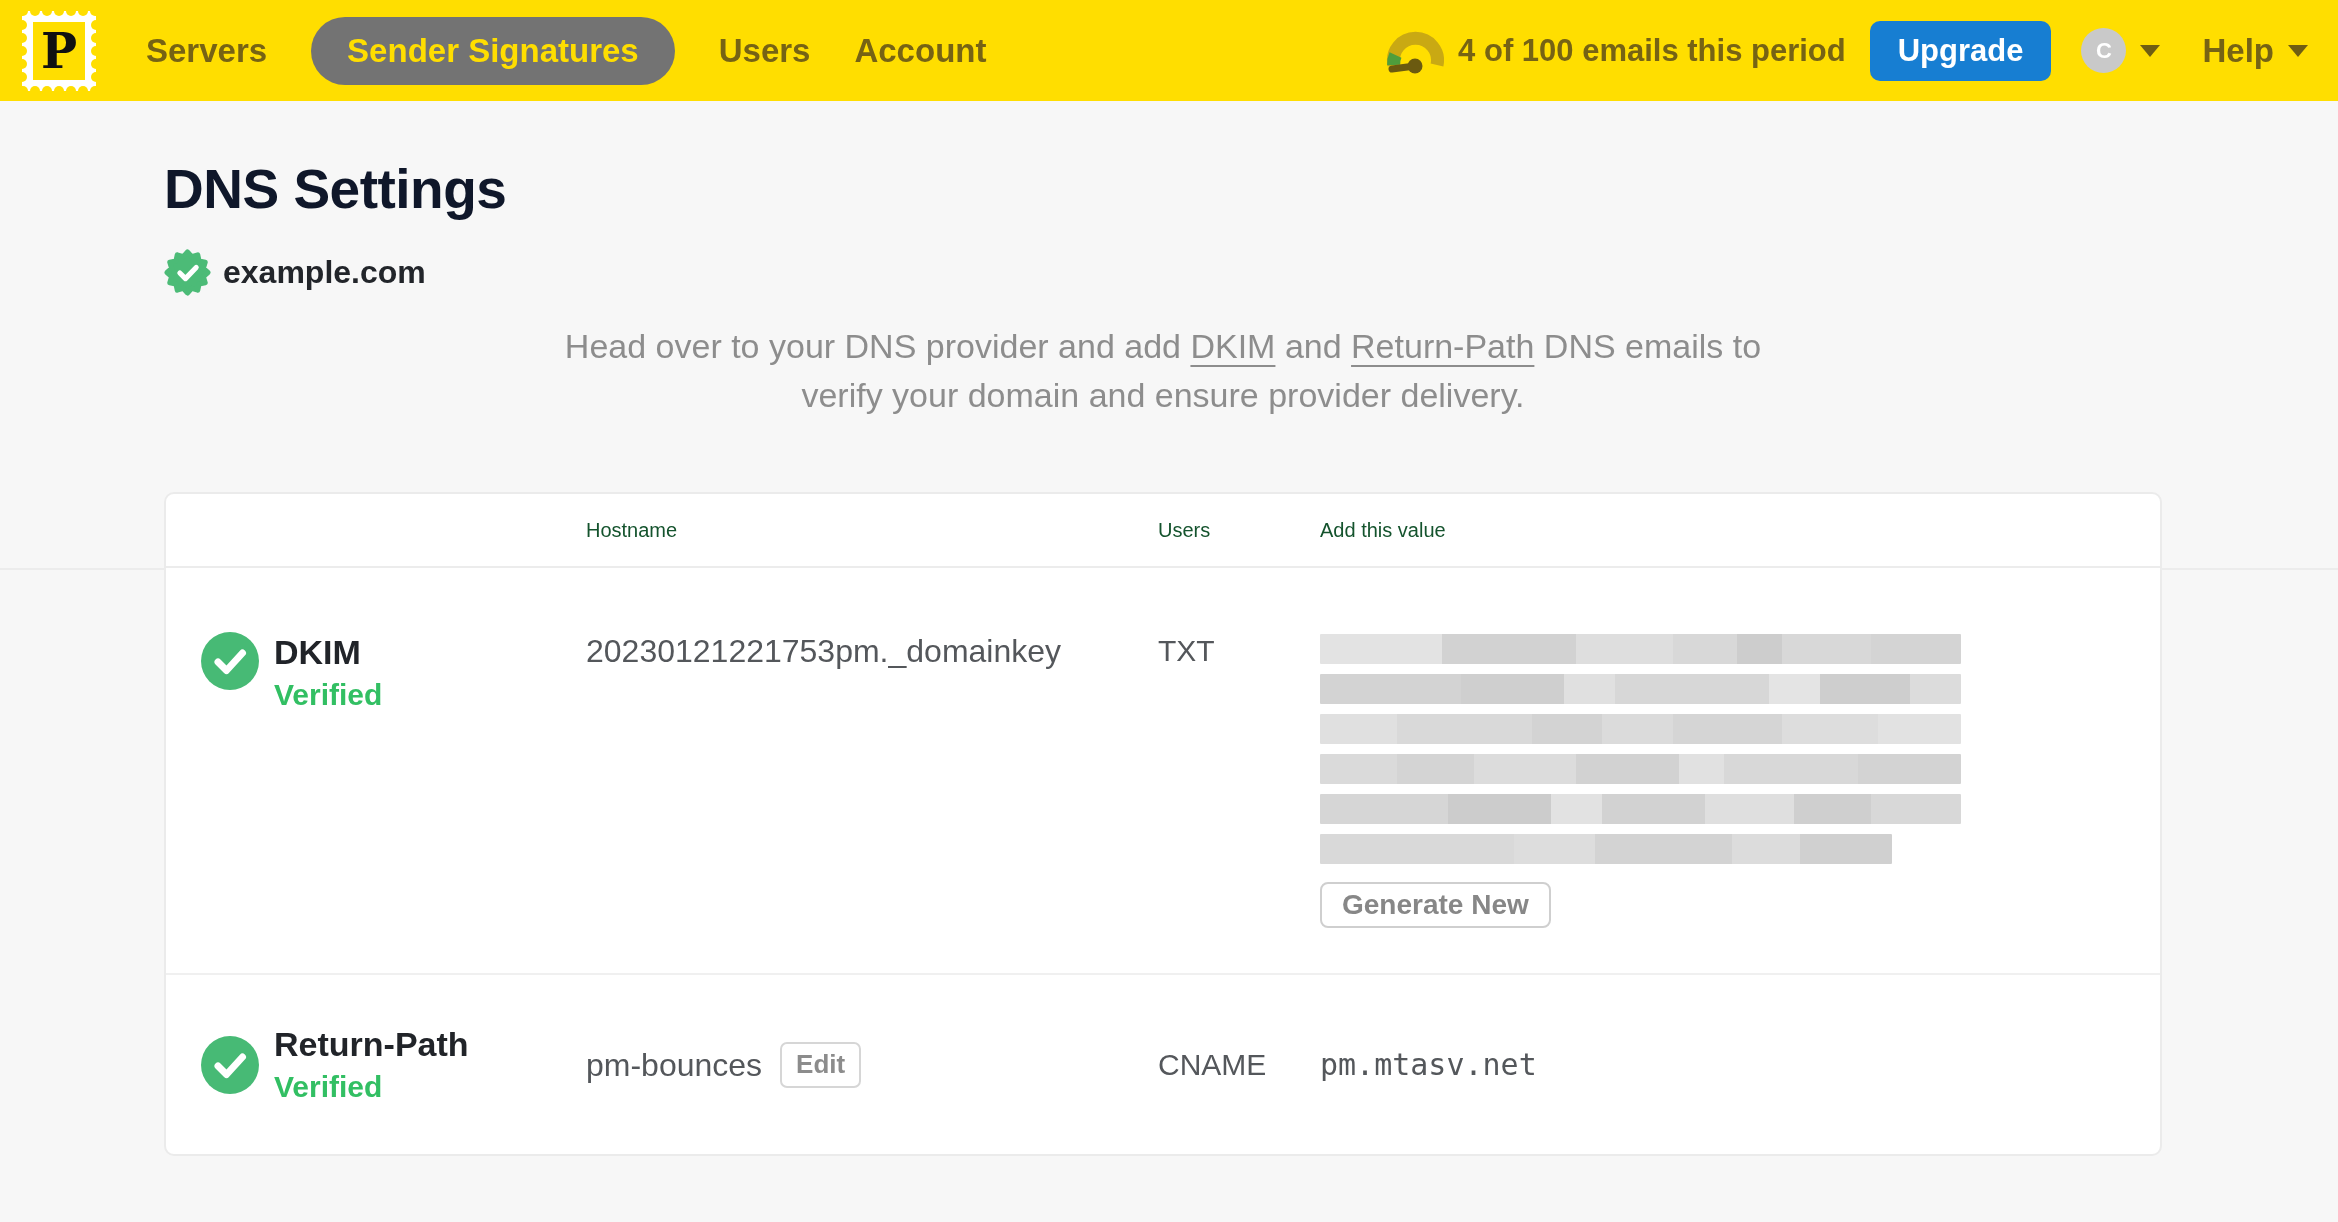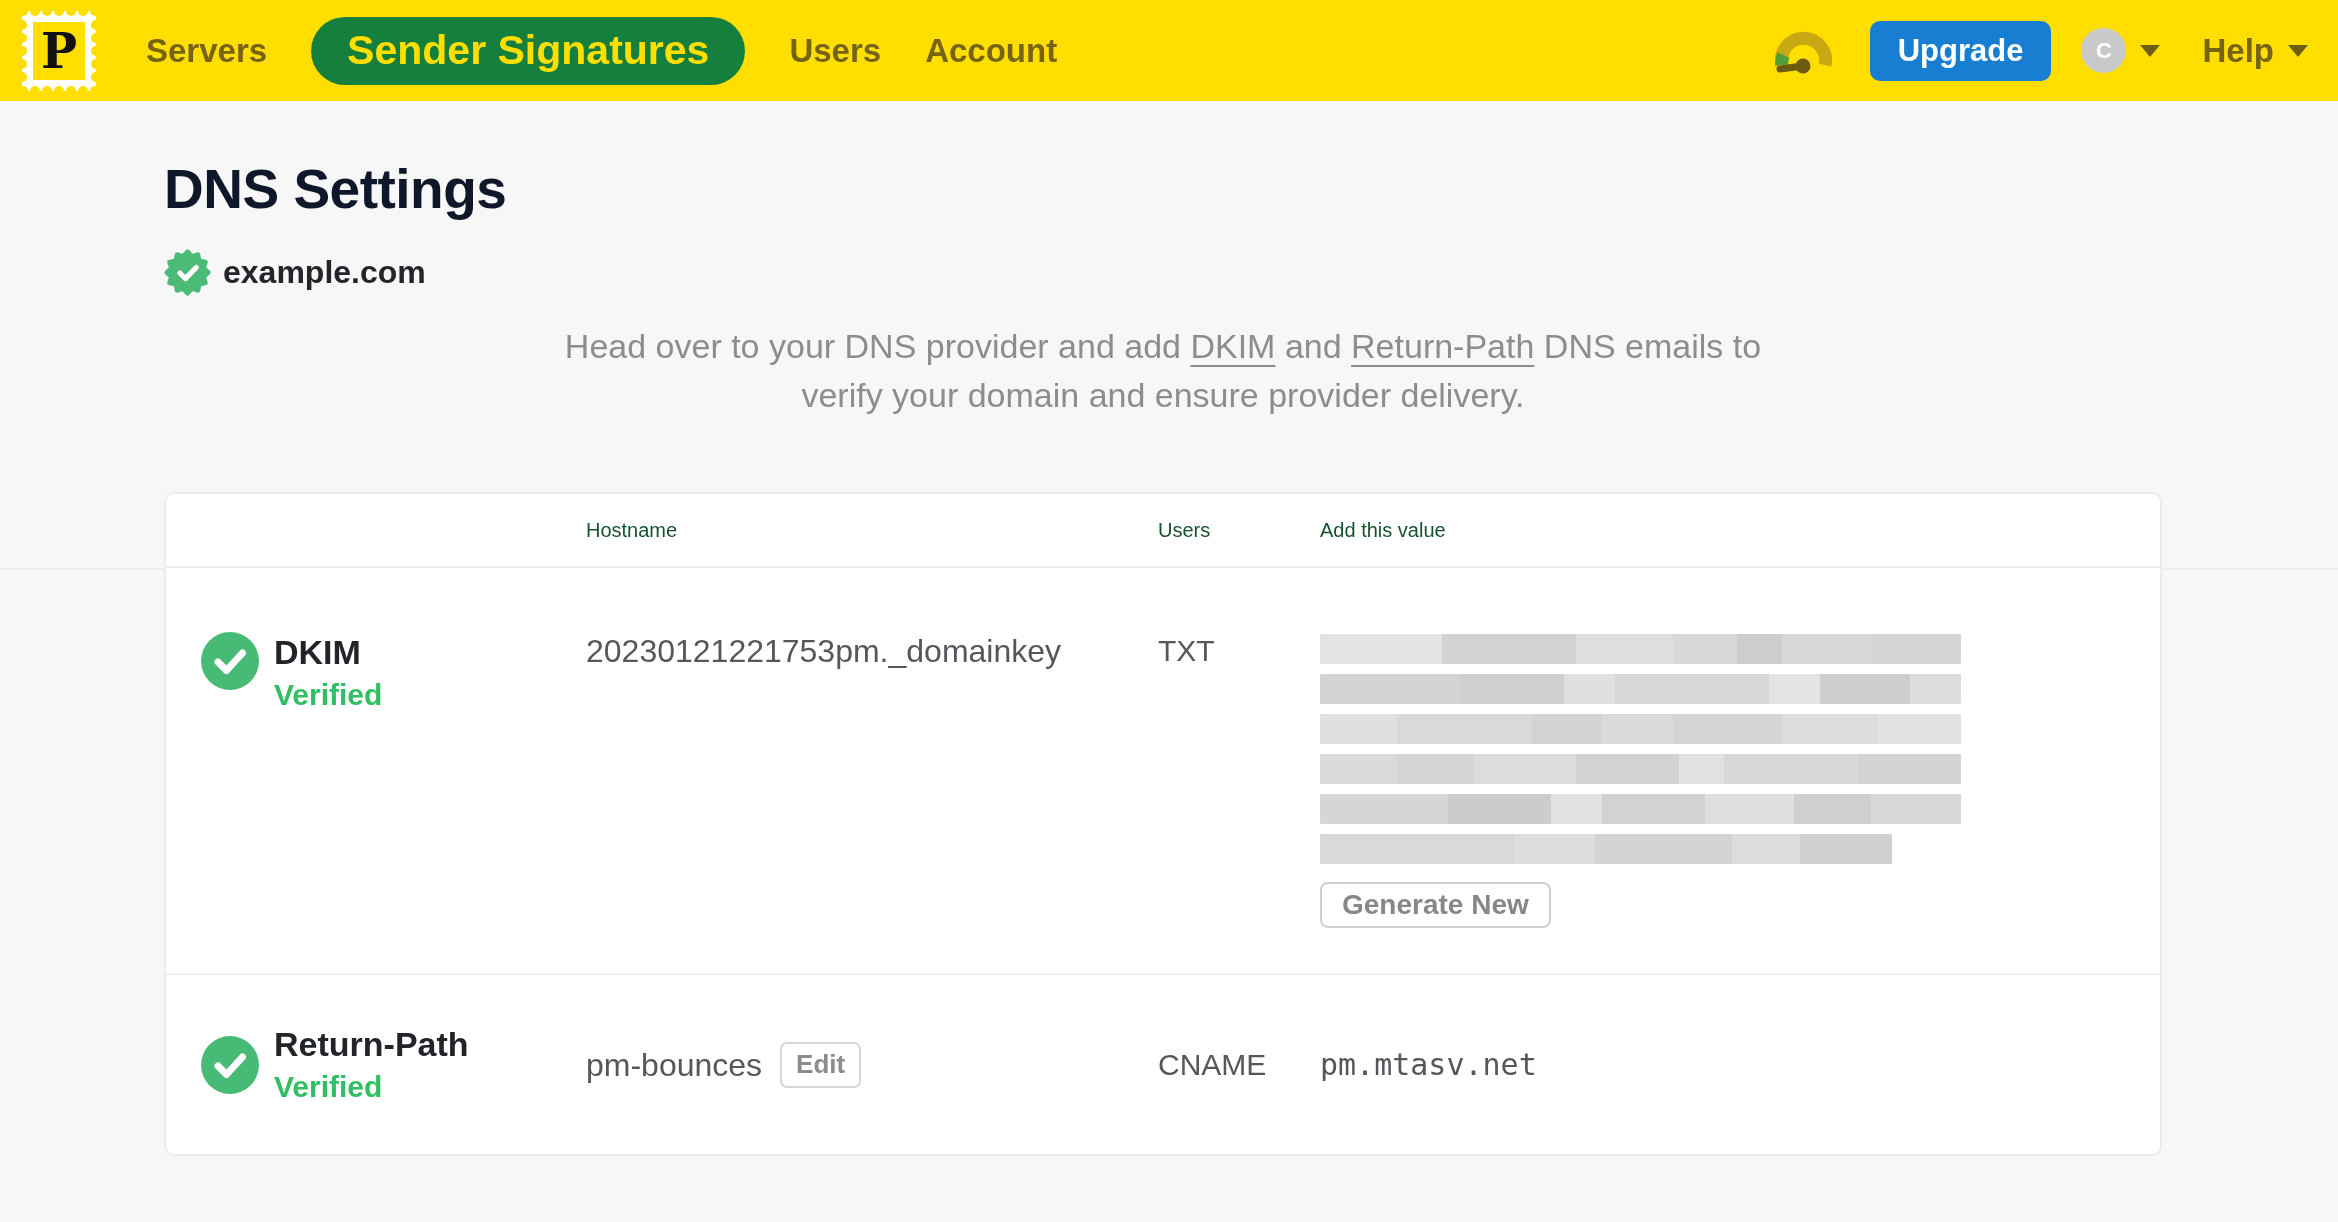--- a/index.html
+++ b/index.html
@@ -15,24 +15,24 @@
     height:101px; background:#FFDE00;
     display:flex; align-items:center;
     padding:0 30px;
   }
   .stamp { width:74px; height:80px; margin-left:-8px; margin-right:50px; flex:0 0 auto; }
   .nav-link {
     font-size:33px; font-weight:bold; color:#766314;
     margin-right:44px; cursor:pointer; white-space:nowrap;
   }
   .nav-pill {
-    background:#15803d; color:#FFDE00;
+    background:#737373; color:#FFDE00;
     height:68px; border-radius:34px;
     display:flex; align-items:center; padding:0 36px;
-    font-size:41px; font-weight:bold;
+    font-size:33px; font-weight:bold;
     margin-right:44px; cursor:pointer; white-space:nowrap;
   }
   .nav-right { margin-left:auto; display:flex; align-items:center; }
   .gauge { width:58px; height:50px; margin-right:14px; }
   .usage-text { font-size:31px; font-weight:bold; color:#766314; white-space:nowrap; }
   .upgrade-btn {
     margin-left:24px; background:#177ED2; color:#ffffff;
     font-size:31px; font-weight:bold;
     height:60px; padding:0 28px; border:none; border-radius:10px;
     display:flex; align-items:center; cursor:pointer;
@@ -188,20 +188,21 @@
   <div class="nav-link">Users</div>
   <div class="nav-link">Account</div>
 
   <div class="nav-right">
     <svg class="gauge" viewBox="0 0 58 50">
       <path d="M8 39 A22 22 0 1 1 51 39" fill="none" stroke="#C9A913" stroke-width="13"></path>
       <path d="M7.6 39 A22 22 0 0 1 9.5 29" fill="none" stroke="#4E9E3C" stroke-width="13"></path>
       <line x1="29" y1="40" x2="6" y2="43" stroke="#6b5a10" stroke-width="7" stroke-linecap="round"></line>
       <circle cx="29" cy="40" r="7.5" fill="#6b5a10"></circle>
     </svg>
+    <div class="usage-text">4 of 100 emails this period</div>
     <button class="upgrade-btn">Upgrade</button>
     <div class="avatar-group">
       <div class="avatar">C</div>
       <div class="caret"></div>
     </div>
     <div class="help-group">
       <div class="help-label">Help</div>
       <div class="caret"></div>
     </div>
   </div>

